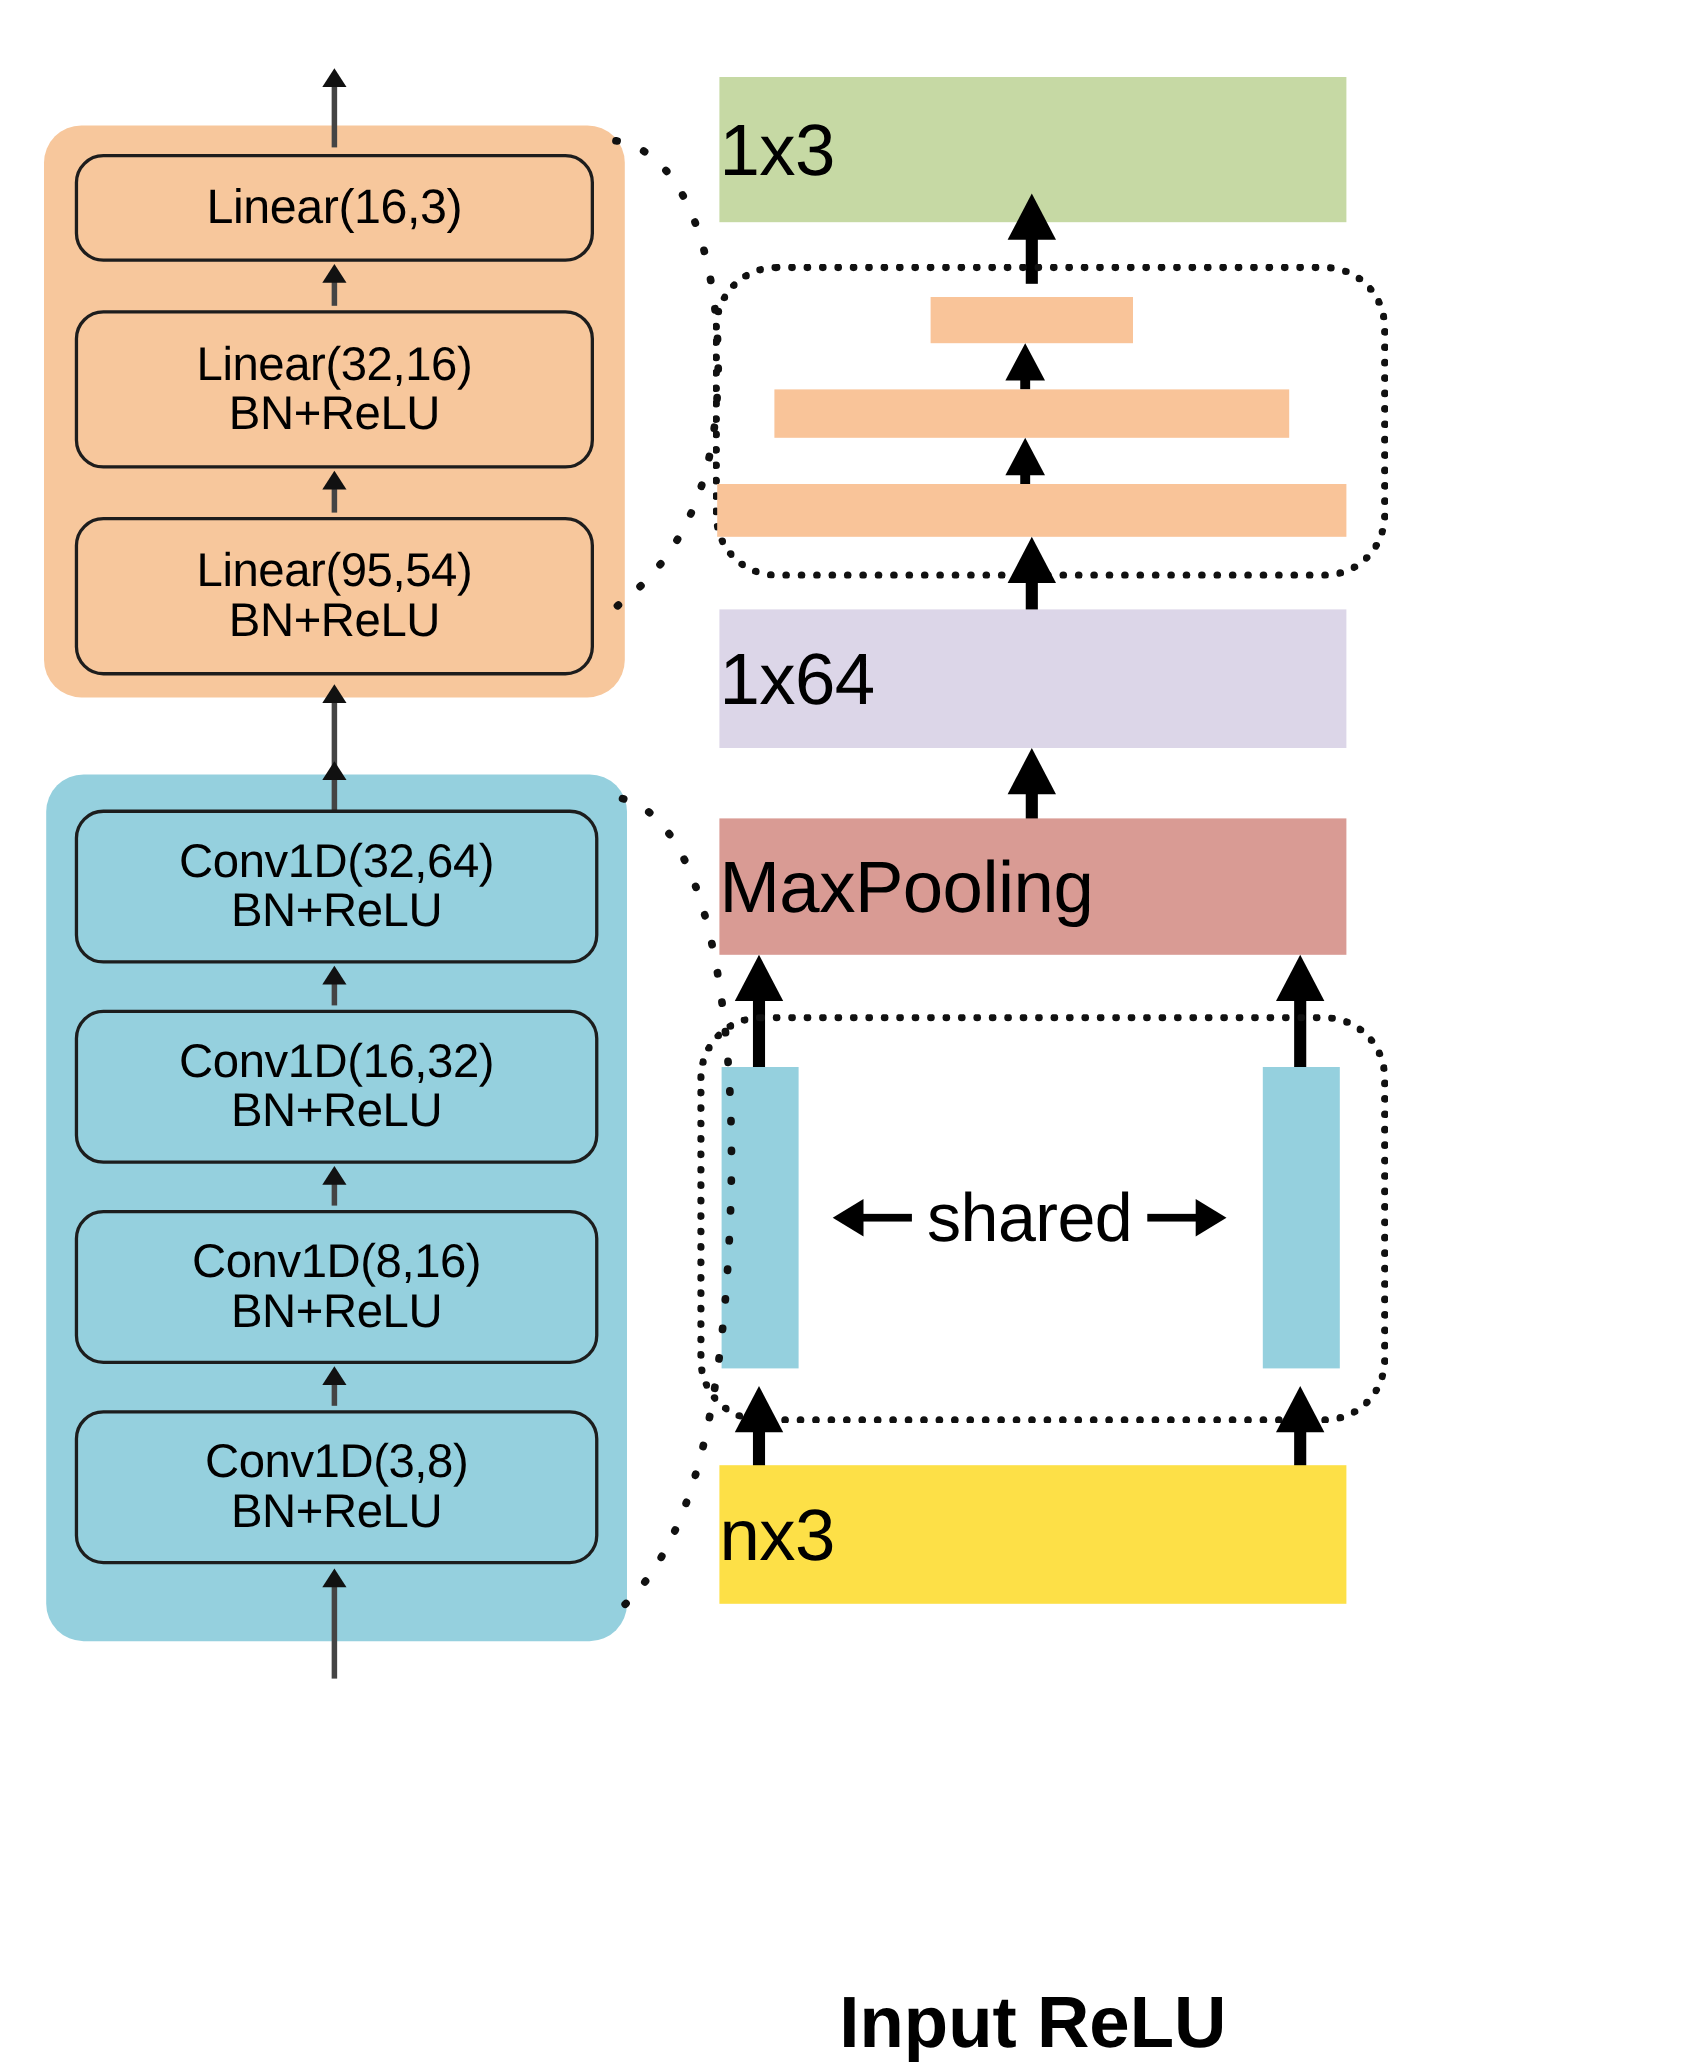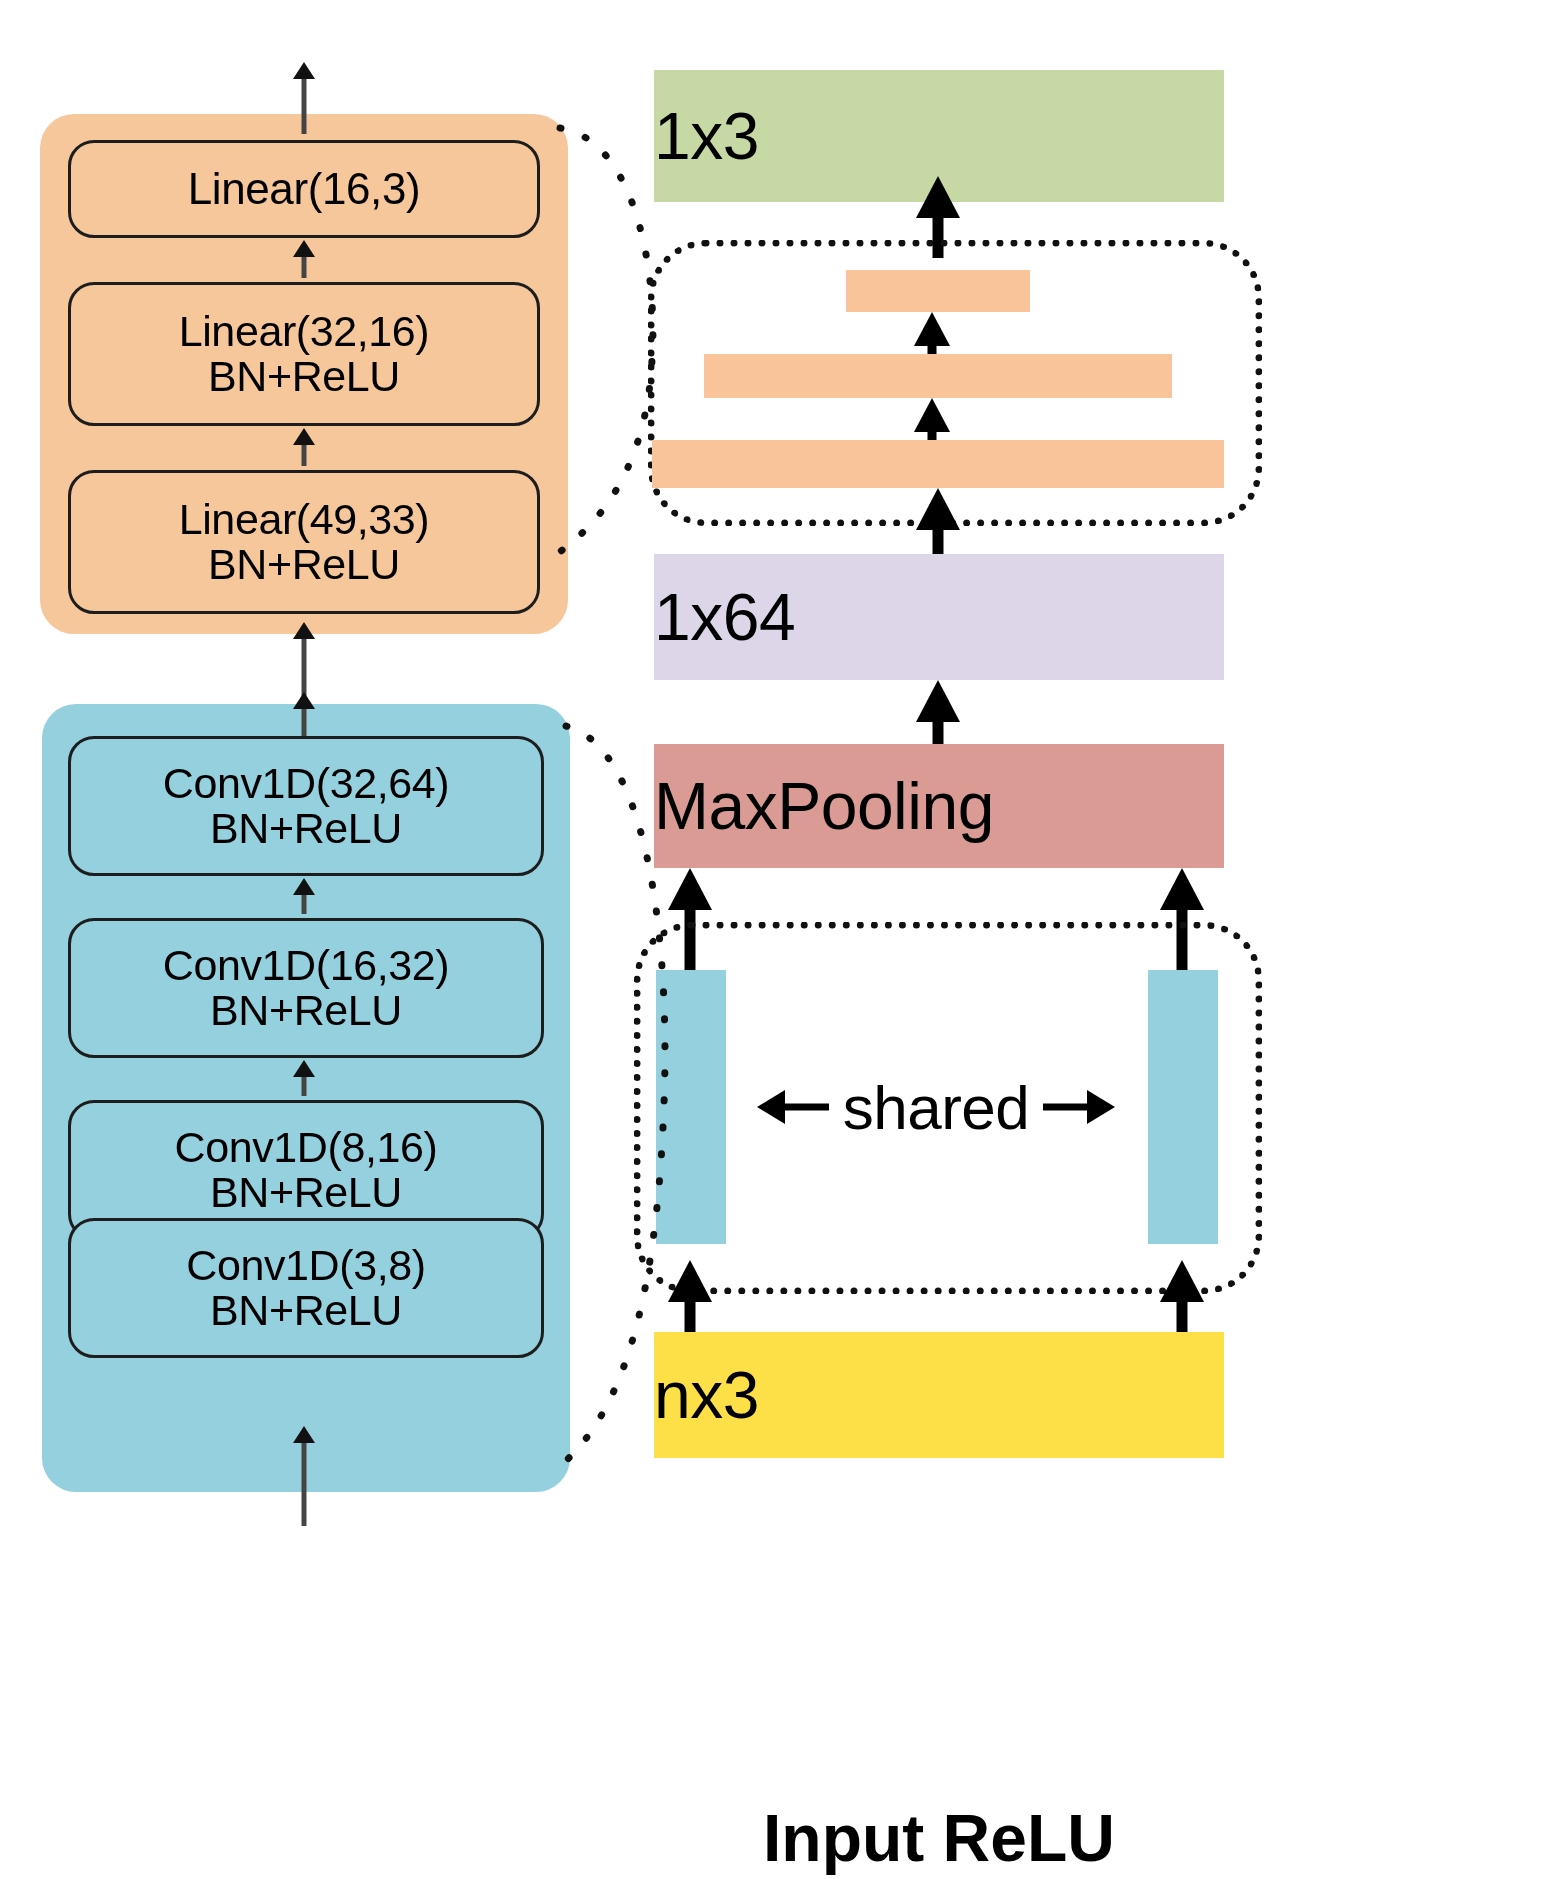--- a/index.html
+++ b/index.html
@@ -179,21 +179,21 @@
     <span>Linear(32,16)</span>
     <span>BN+ReLU</span>
   </div>
 
   <div class="arrow-thin" style="left:304px; top:384px;">
     <div class="shaft" style="top:14px; height:24px;"></div>
     <div class="head" style="top:0px;"></div>
   </div>
 
   <div class="layer-pill pill-mlp pill-l2" style="left:68px; top:426px; width:472px; height:144px;">
-    <span>Linear(49,33)</span>
+    <span>Linear(95,54)</span>
     <span>BN+ReLU</span>
   </div>
 
   <div class="arrow-thin" style="left:304px; top:578px;">
     <div class="shaft" style="top:14px; height:72px;"></div>
     <div class="head" style="top:0px;"></div>
   </div>
 
   <div class="group-panel group-conv" style="left:42px; top:660px; width:528px; height:788px;"></div>
 
@@ -225,21 +225,21 @@
   <div class="layer-pill pill-conv pill-l2" style="left:68px; top:1056px; width:476px; height:140px;">
     <span>Conv1D(8,16)</span>
     <span>BN+ReLU</span>
   </div>
 
   <div class="arrow-thin" style="left:304px; top:1198px;">
     <div class="shaft" style="top:14px; height:22px;"></div>
     <div class="head" style="top:0px;"></div>
   </div>
 
-  <div class="layer-pill pill-conv pill-l2" style="left:68px; top:1174px; width:476px; height:140px;">
+  <div class="layer-pill pill-conv pill-l2" style="left:68px; top:1238px; width:476px; height:140px;">
     <span>Conv1D(3,8)</span>
     <span>BN+ReLU</span>
   </div>
 
   <div class="arrow-thin" style="left:304px; top:1382px;">
     <div class="shaft" style="top:14px; height:86px;"></div>
     <div class="head" style="top:0px;"></div>
   </div>
 
   <div class="stage-box stage-out" style="left:654px; top:26px; width:570px; height:132px;">

